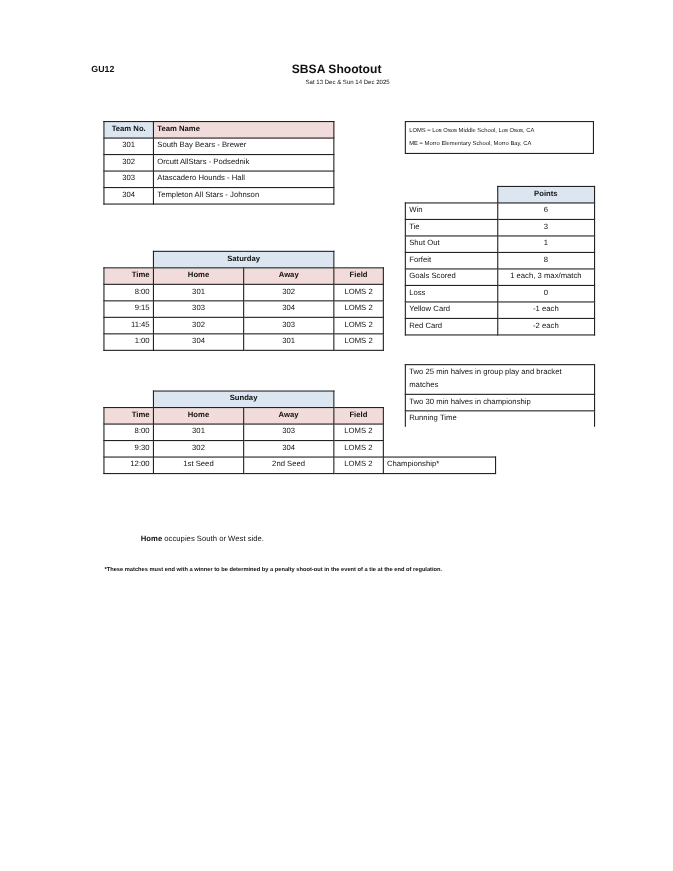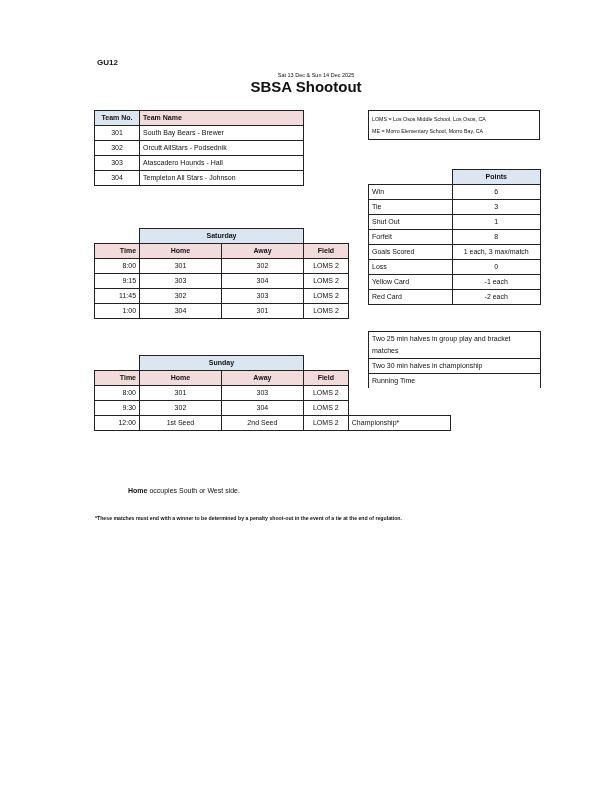--- a/index.html
+++ b/index.html
@@ -1,20 +1,20 @@
 <!DOCTYPE html>
 <html><head>
 <meta charset="utf-8">
 <style>
   html, body { margin:0; padding:0; background:#ffffff; }
   body { width:612px; height:792px; position:relative; overflow:hidden;
          font-family:"Liberation Sans", sans-serif; color:#111; }
   .abs { position:absolute; }
-  .title-left { left:97px; top:58px; font-size:8px; font-weight:bold; }
-  .title-main { left:0; width:612px; top:57px; font-size:15px; font-weight:bold; text-align:center; box-sizing:border-box;margin-top:21px;}
+  .title-left { left:83px; top:58px; font-size:8px; font-weight:bold; }
+  .title-main { left:0; width:612px; top:57px; font-size:11px; font-weight:bold; text-align:center; box-sizing:border-box;}
   .subtitle { left:0; width:612px; top:72px; font-size:5.5px; text-align:center; padding-left:20px; box-sizing:border-box;}
   table { border-collapse:collapse; position:absolute; font-size:7px; }
   td, th { border:1px solid #222; padding:0 3px; height:14px; line-height:14px; white-space:nowrap; font-weight:normal; }
   .pink { background:#f2dcdb; }
   .blue { background:#dce6f1; }
   .bold { font-weight:bold; }
   .c { text-align:center; }
   .r { text-align:right; }
   .l { text-align:left; }
   .noborder { border:none; }

